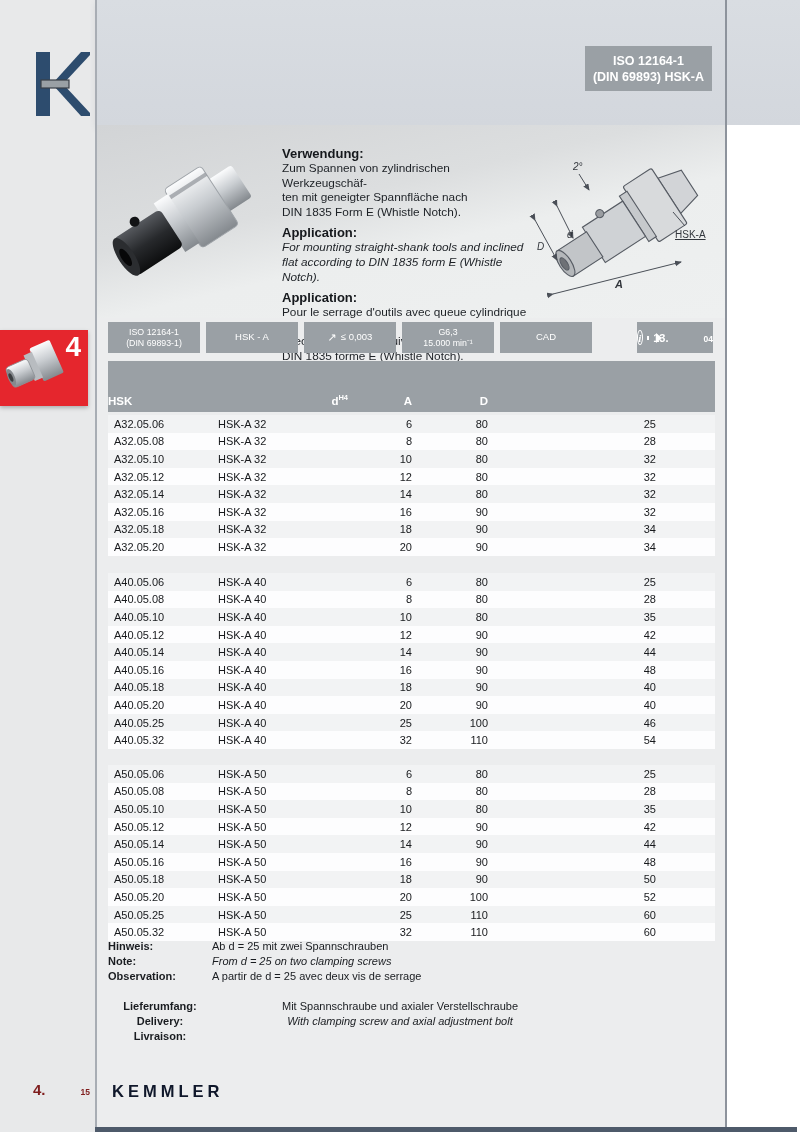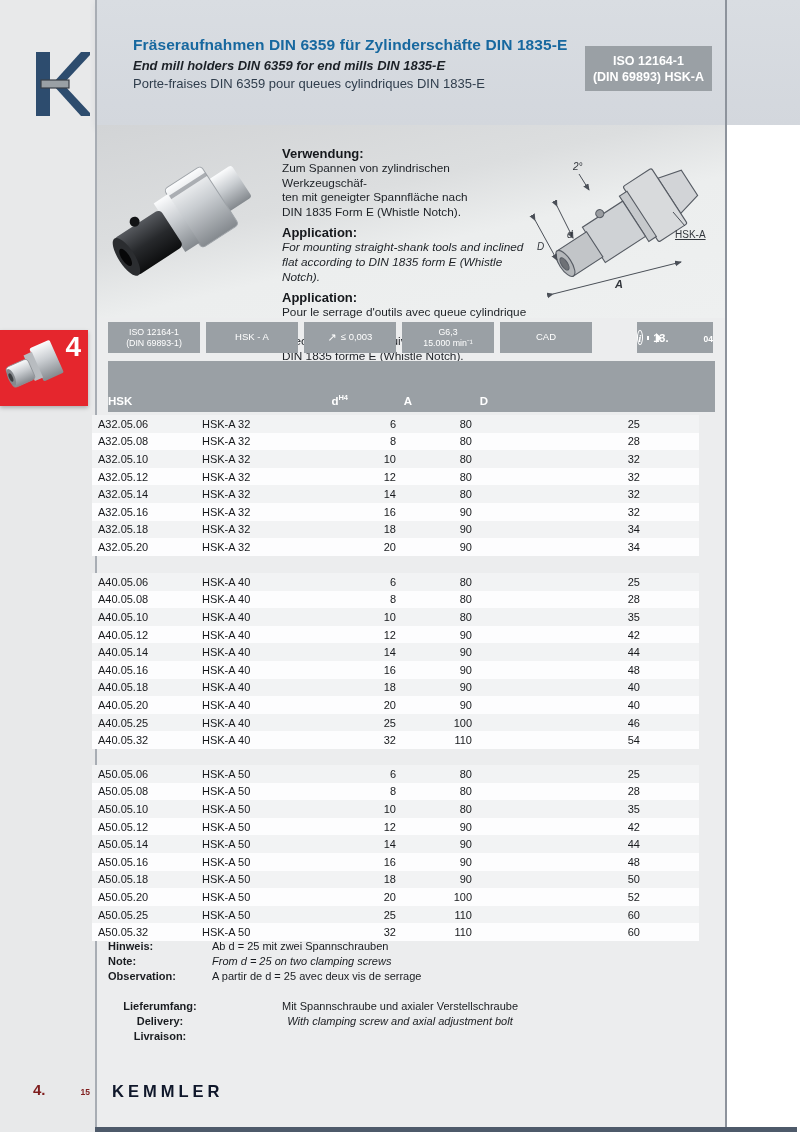--- a/index.html
+++ b/index.html
@@ -63,21 +63,21 @@
   
   .t-header { position:absolute; left:108px; top:361px; width:607px; height:51px; background:#9aa0a5;
               color:#ffffff; display:grid; grid-template-columns:110px 130px 64px 76px 168px;
               align-items:end; padding:4px 0 5px 0; }
   .t-header .h1 { padding-left:6px; line-height:13.4px; font-size:11px; }
   .h1 .b { font-weight:bold; } .h1 .i { font-style:italic; }
   .t-header .hc { font-size:11.5px; font-weight:bold; }
   .t-header .r { text-align:right; }
   sup { font-size:7.5px; vertical-align:super; }
 
-  .t-group { position:absolute; left:92px; width:607px; }
+  .t-group { position:absolute; left:108px; width:607px; }
   .g1 { top:415px; } .g2 { top:573px; } .g3 { top:765px; }
   .t-row { display:grid; grid-template-columns:110px 130px 64px 76px 168px; height:17.6px;
            align-items:center; font-size:11px; color:#17191c; }
   .t-row:nth-child(odd) { background:#f2f3f4; }
   .t-row:nth-child(even) { background:#fdfdfe; }
   .t-cell.c1 { padding-left:6px; }
   .t-cell.c3, .t-cell.c4, .t-cell.c5 { text-align:right; }
 
   
   .notes { position:absolute; left:108px; width:480px; }
@@ -113,25 +113,20 @@
 
   <div class="k-logo">
     <svg width="54" height="64" viewBox="0 0 54 64">
       <rect x="0" y="0" width="14" height="64" fill="#2d4c6e"></rect>
       <polygon points="17,31 45,0 54,0 54,3 28,31" fill="#2d4c6e"></polygon>
       <polygon points="17,33 28,33 54,61 54,64 45,64" fill="#2d4c6e"></polygon>
       <rect x="5" y="28" width="28" height="8" fill="#9aa0a5" stroke="#3a3f46" stroke-width="1.2"></rect>
     </svg>
   </div>
 
-  <div class="title-block">
-    <div class="title-de">Fräseraufnahmen DIN 6359 für Zylinderschäfte DIN 1835-E</div>
-    <div class="title-en">End mill holders DIN 6359 for end mills DIN 1835-E</div>
-    <div class="title-fr">Porte-fraises DIN 6359 pour queues cylindriques DIN 1835-E</div>
-  </div>
   <div class="iso-badge">
     <div>ISO 12164-1</div>
     <div>(DIN 69893) HSK-A</div>
   </div>
 
   <div class="product-photo">
     <svg width="172" height="180" viewBox="0 0 172 180">
       <defs>
         <linearGradient id="silver" x1="0" y1="0" x2="0" y2="1">
           <stop offset="0" stop-color="#fbfcfd"></stop>

